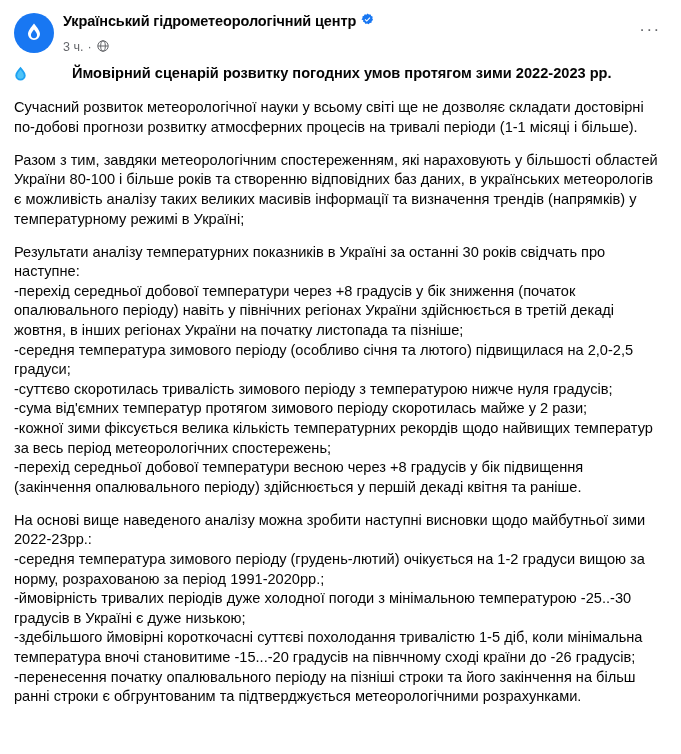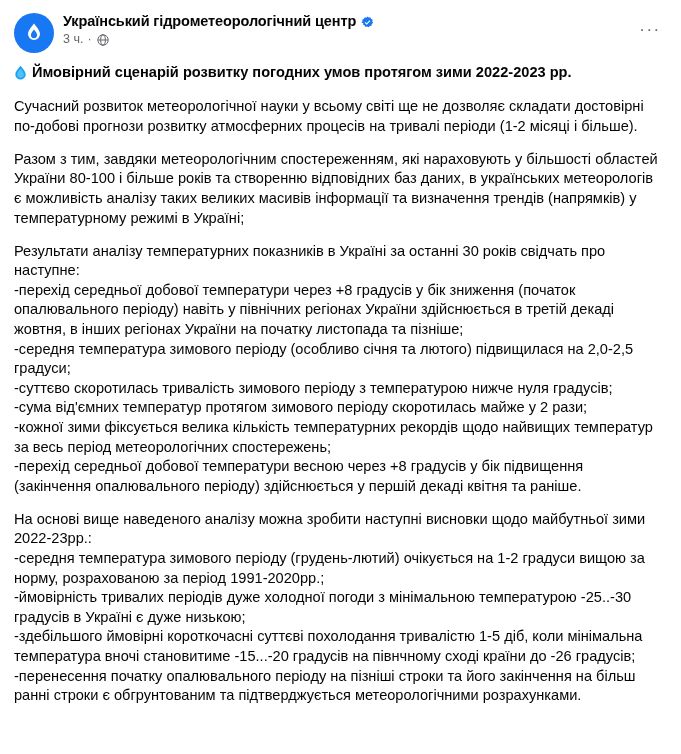--- a/index.html
+++ b/index.html
@@ -38,40 +38,40 @@
     margin-top: 1px;
   }
   .avatar svg { display: block; }
   .header-text {
     flex: 1 1 auto;
     min-width: 0;
     padding-top: 1px;
   }
   .name-row {
     display: flex;
-    align-items: flex-end;
+    align-items: flex-start;
     line-height: 16px;
   }
   .page-name {
     font-size: 14.5px;
     font-weight: bold;
     color: #050505;
     letter-spacing: -0.1px;
     white-space: nowrap;
   }
   .verified {
     margin-left: 5px;
     flex: 0 0 auto;
     display: inline-flex;
     align-items: center;
   }
   .meta-row {
     display: flex;
-    align-items: flex-end;
-    margin-top: 3px;
+    align-items: flex-start;
+    margin-top: 11px;
     font-size: 12.5px;
     color: #65676b;
   }
   .meta-sep {
     margin: 0 4px;
     color: #65676b;
   }
   .globe-icon {
     display: inline-flex;
     align-items: center;
@@ -94,20 +94,21 @@
     cursor: pointer;
   }
   .post-body {
     font-size: 14.6px;
     line-height: 19.6px;
     color: #050505;
     padding-right: 6px;
   }
   .post-body p {
     margin: 0 0 13.5px 0;
+    gap: 40px;
   }
   .post-body p:last-child { margin-bottom: 0; }
   .title-line {
     font-weight: bold;
     display: flex;
     align-items: flex-start;
   }
   .droplet {
     flex: 0 0 auto;
     margin-right: 5px;
@@ -161,21 +162,21 @@
     <p class="title-line">
       <span class="droplet">
         <svg width="13" height="15" viewBox="0 0 13 15" aria-hidden="true">
           <path d="M6.5 0.8C4 4 1.3 6.8 1.3 9.4a5.2 5.2 0 0 0 10.4 0C11.7 6.8 9 4 6.5 0.8z" fill="#1da1f2"></path>
           <path d="M6.5 3.6C4.9 5.7 3.2 7.6 3.2 9.4a3.3 3.3 0 0 0 6.6 0c0-1.8-1.7-3.7-3.3-5.8z" fill="#4fc3f7"></path>
         </svg>
       </span>
       <span>Ймовірний сценарій розвитку погодних умов протягом зими 2022-2023 рр.</span>
     </p>
 
-    <p>Сучасний розвиток метеорологічної науки у всьому світі ще не дозволяє складати достовірні по-добові прогнози розвитку атмосферних процесів на тривалі періоди (1-2 місяці і більше).</p>
+    <p>Сучасний розвиток метеорологічної науки у всьому світі ще не дозволяє складати достовірні по-добові прогнози розвитку атмосферних процесів на тривалі періоди (1-1 місяці і більше).</p>
     <p>Разом з тим, завдяки метеорологічним спостереженням, які нараховують у більшості областей України 80-100 і більше років та створенню відповідних баз даних, в українських метеорологів є можливість аналізу таких великих масивів інформації та визначення трендів (напрямків) у температурному режимі в Україні;</p>
     <p class="list-para">Результати аналізу температурних показників в Україні за останні 30 років свідчать про наступне:
 -перехід середньої добової температури через +8 градусів у бік зниження (початок опалювального періоду) навіть у північних регіонах України здійснюється в третій декаді жовтня, в інших регіонах України на початку листопада та пізніше;
 -середня температура зимового періоду (особливо січня та лютого) підвищилася на 2,0-2,5 градуси;
 -суттєво скоротилась тривалість зимового періоду з температурою нижче нуля градусів;
 -сума від'ємних температур протягом зимового періоду скоротилась майже у 2 рази;
 -кожної зими фіксується велика кількість температурних рекордів щодо найвищих температур за весь період метеорологічних спостережень;
 -перехід середньої добової температури весною через +8 градусів у бік підвищення (закінчення опалювального періоду) здійснюється у першій декаді квітня та раніше.</p>
     <p class="list-para">На основі вище наведеного аналізу можна зробити наступні висновки щодо майбутньої зими 2022-23рр.:
 -середня температура зимового періоду (грудень-лютий) очікується на 1-2 градуси вищою за норму, розрахованою за період 1991-2020рр.;

